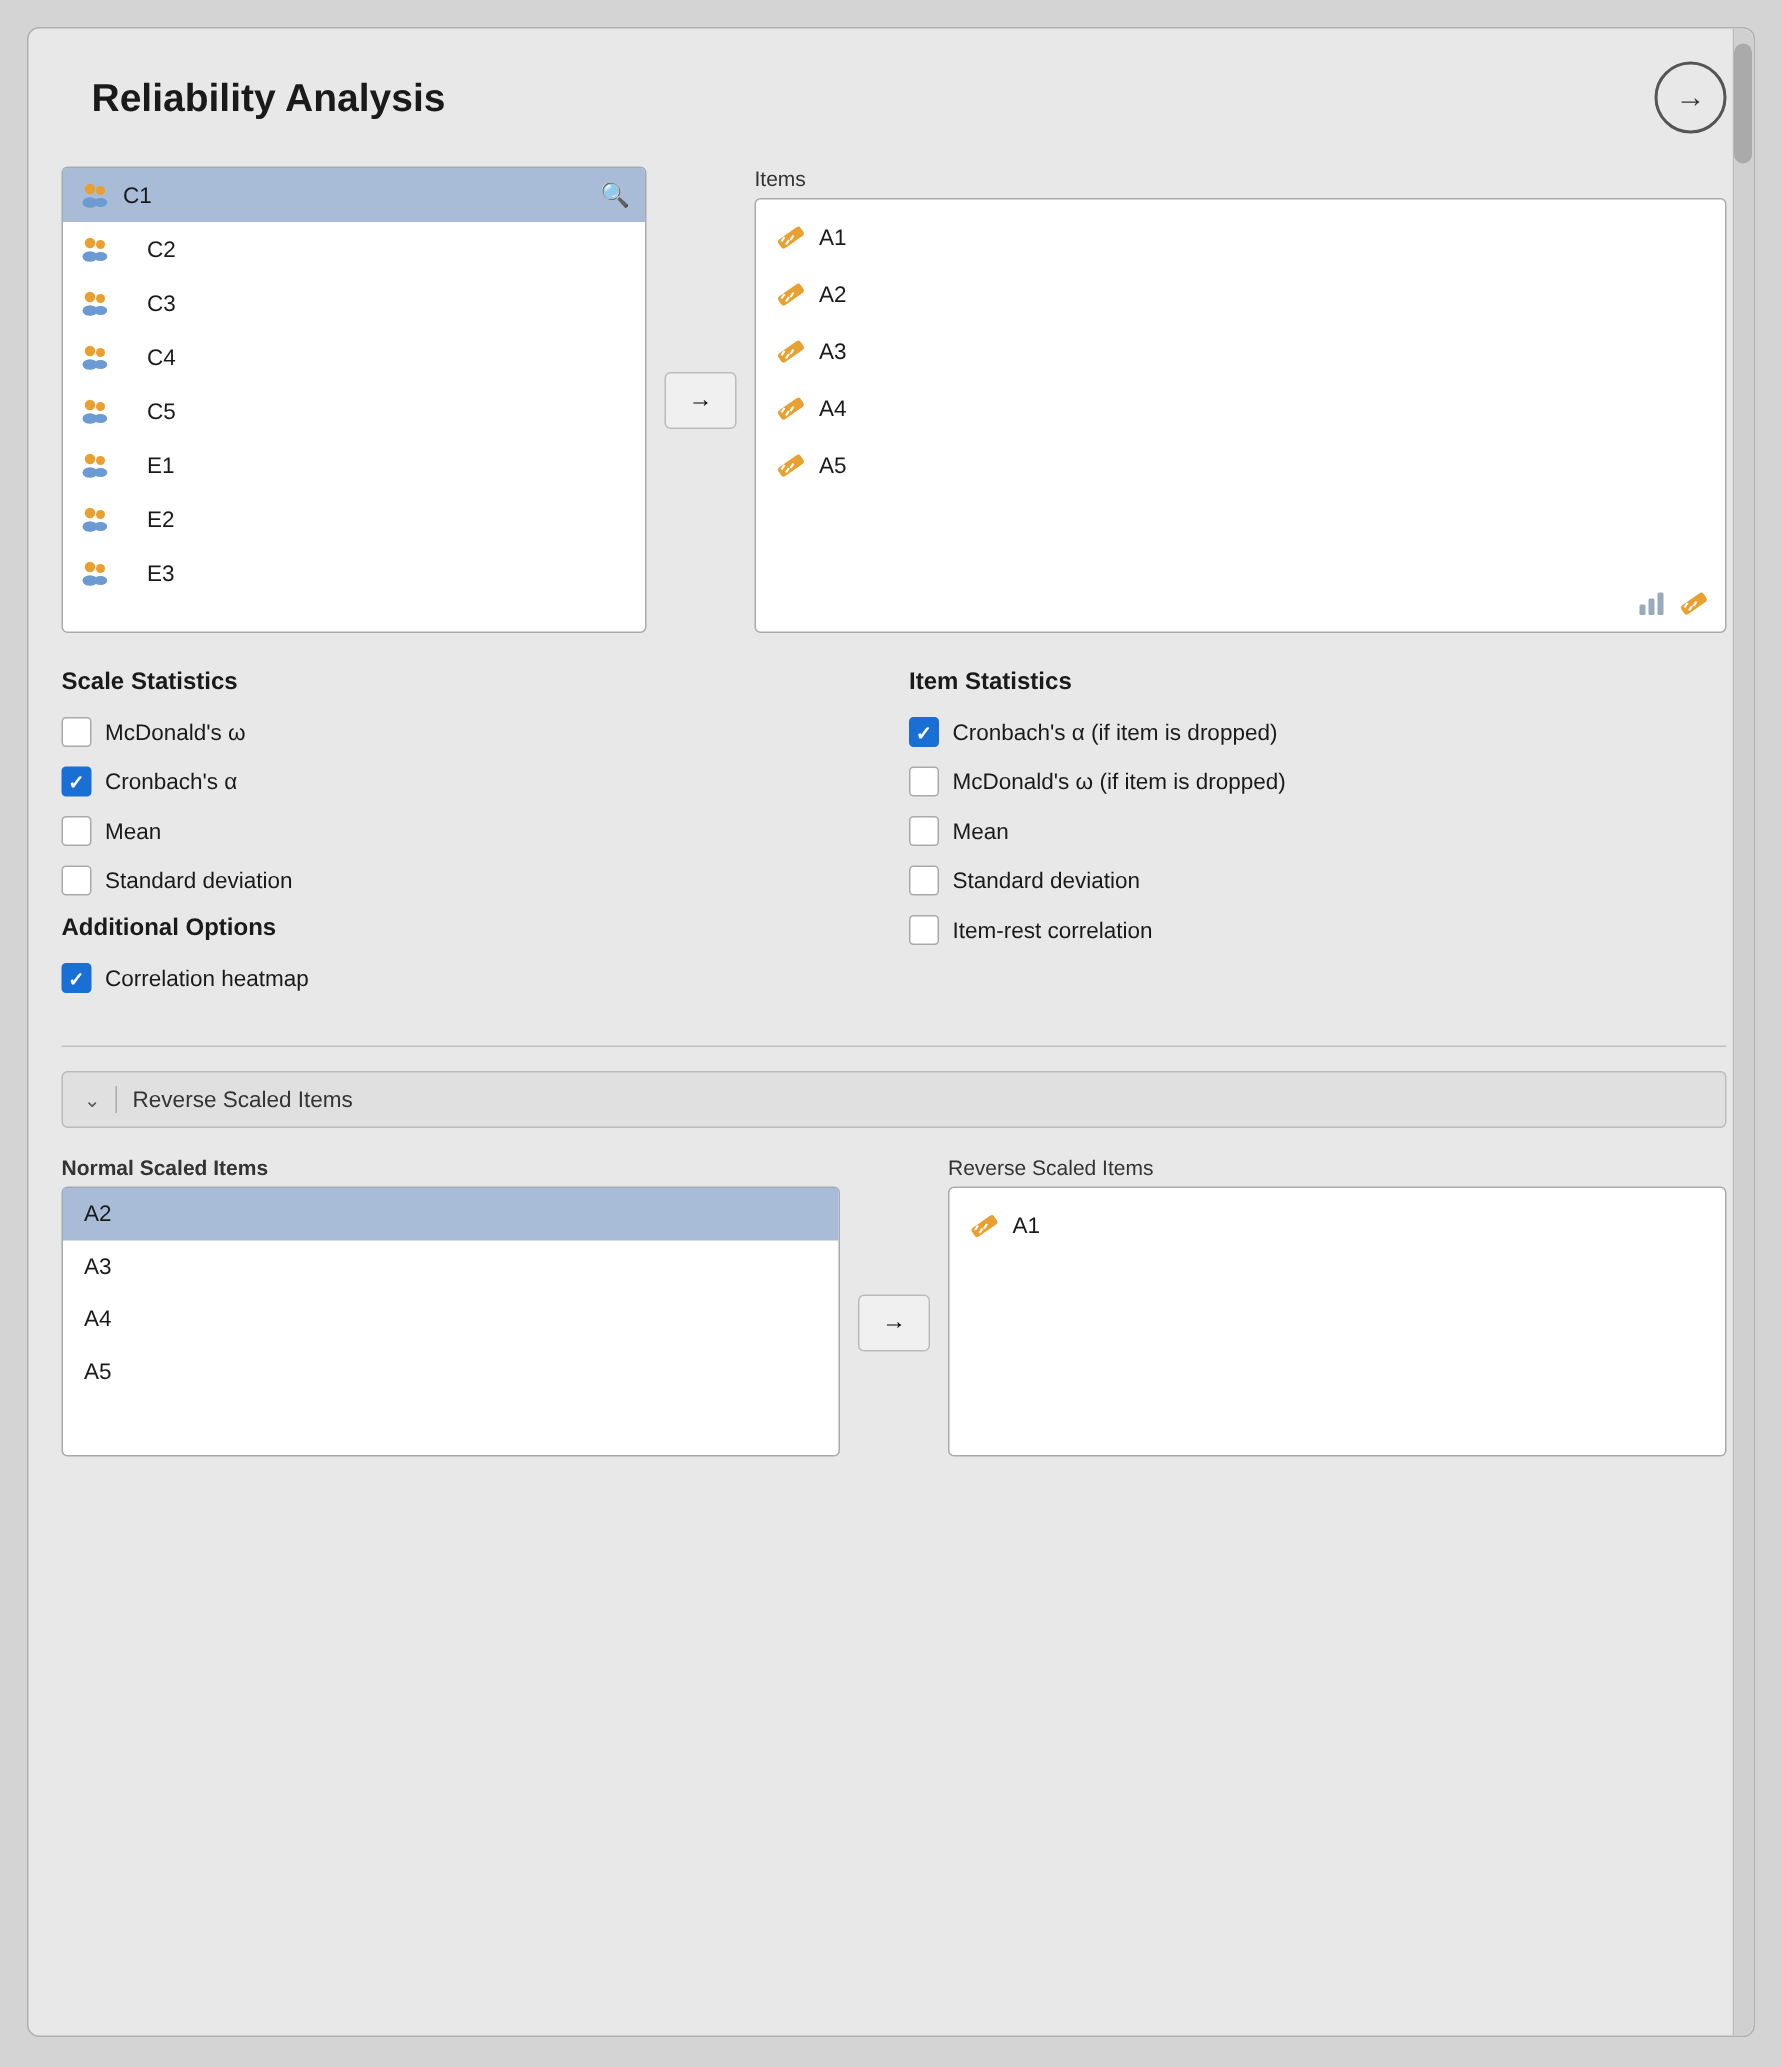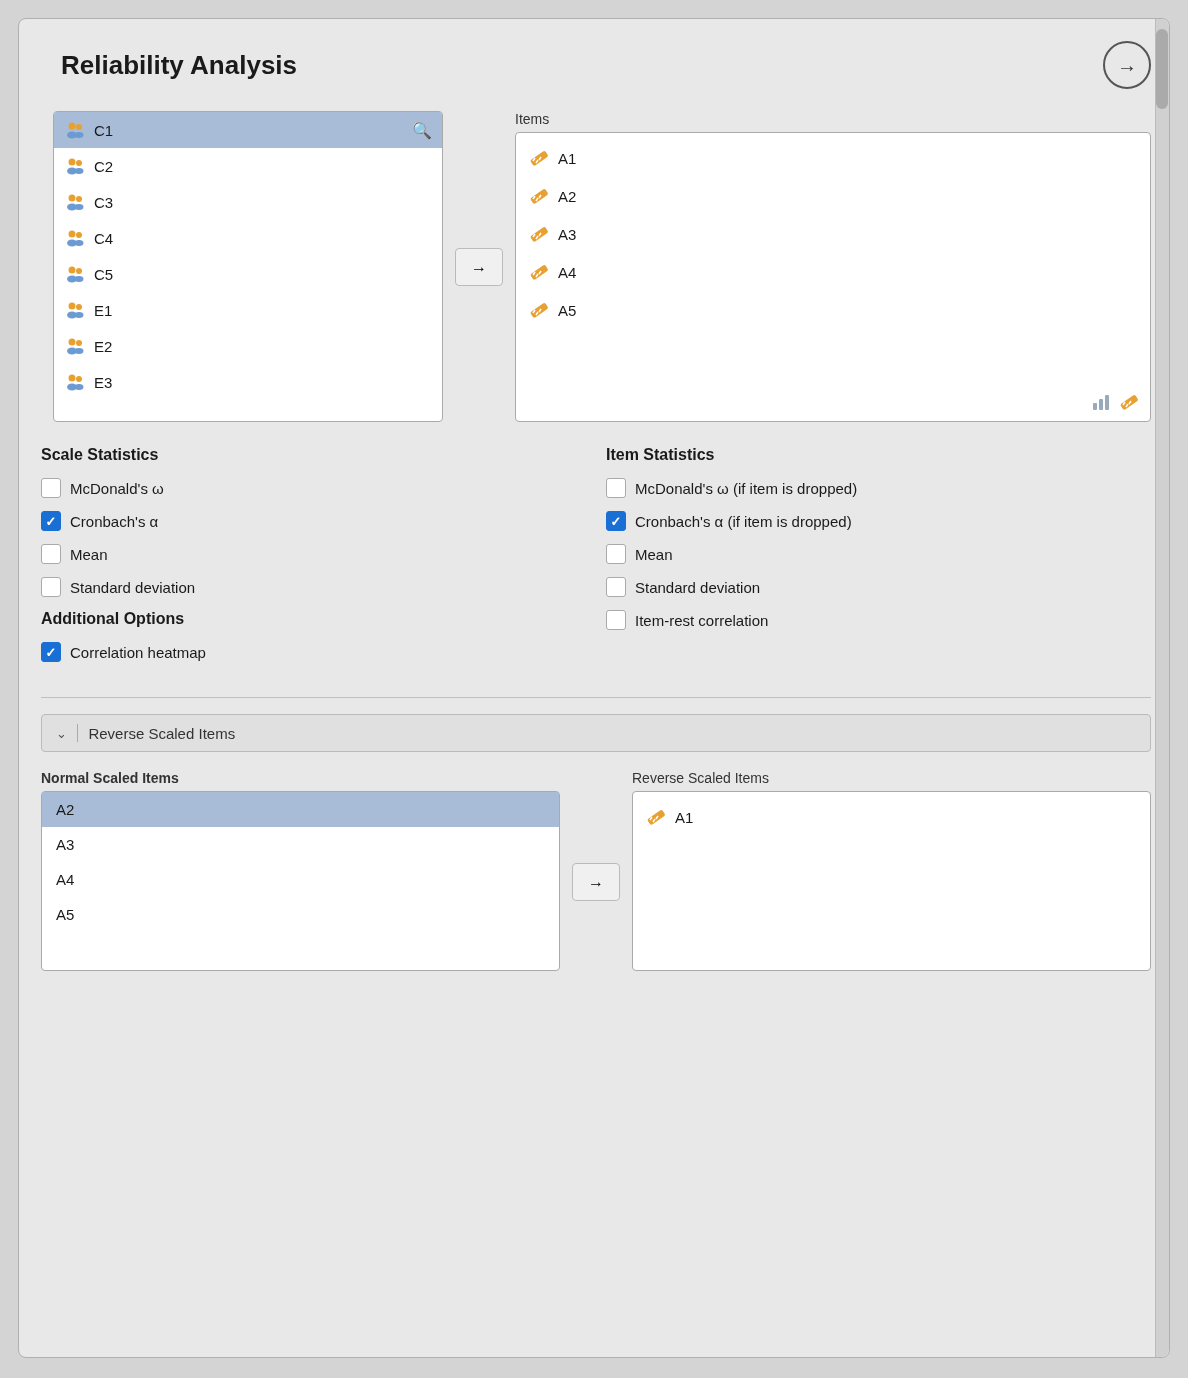--- a/index.html
+++ b/index.html
@@ -50,21 +50,20 @@
       gap: 12px;
       margin-bottom: 24px;
     }
     .variable-list-container {
       width: 390px;
       flex-shrink: 0;
       border: 1.5px solid #aaa;
       border-radius: 4px;
       background: #fff;
       overflow: hidden;
-      margin-left: 12px;
     }
     .variable-list-header {
       background: #a8bcd8;
       padding: 7px 10px;
       display: flex;
       align-items: center;
       justify-content: space-between;
     }
     .variable-list-header .item-row {
       display: flex;
@@ -72,21 +71,21 @@
       gap: 8px;
     }
     .search-icon {
       font-size: 16px;
       color: #555;
       cursor: pointer;
     }
     .variable-item {
       display: flex;
       align-items: center;
-      gap: 8px;
+      gap: 24px;
       padding: 7px 10px;
       cursor: pointer;
       border-bottom: none;
     }
     
     .people-icon-svg {
       width: 22px;
       height: 22px;
     }
     .arrow-transfer-btn {
@@ -466,26 +465,26 @@
         <div class="checkbox-row">
           <div class="checkbox-box checked"></div>
           <span class="checkbox-label">Correlation heatmap</span>
         </div>
       </div>
     </div>
 
     <div class="stats-col-right">
       <div class="stats-heading">Item Statistics</div>
       <div class="checkbox-row">
-        <div class="checkbox-box"></div>
-        <span class="checkbox-label">McDonald's ω (if item is dropped)</span>
-      </div>
-      <div class="checkbox-row">
         <div class="checkbox-box checked"></div>
         <span class="checkbox-label">Cronbach's α (if item is dropped)</span>
+      </div>
+      <div class="checkbox-row">
+        <div class="checkbox-box"></div>
+        <span class="checkbox-label">McDonald's ω (if item is dropped)</span>
       </div>
       <div class="checkbox-row">
         <div class="checkbox-box"></div>
         <span class="checkbox-label">Mean</span>
       </div>
       <div class="checkbox-row">
         <div class="checkbox-box"></div>
         <span class="checkbox-label">Standard deviation</span>
       </div>
       <div class="checkbox-row">

